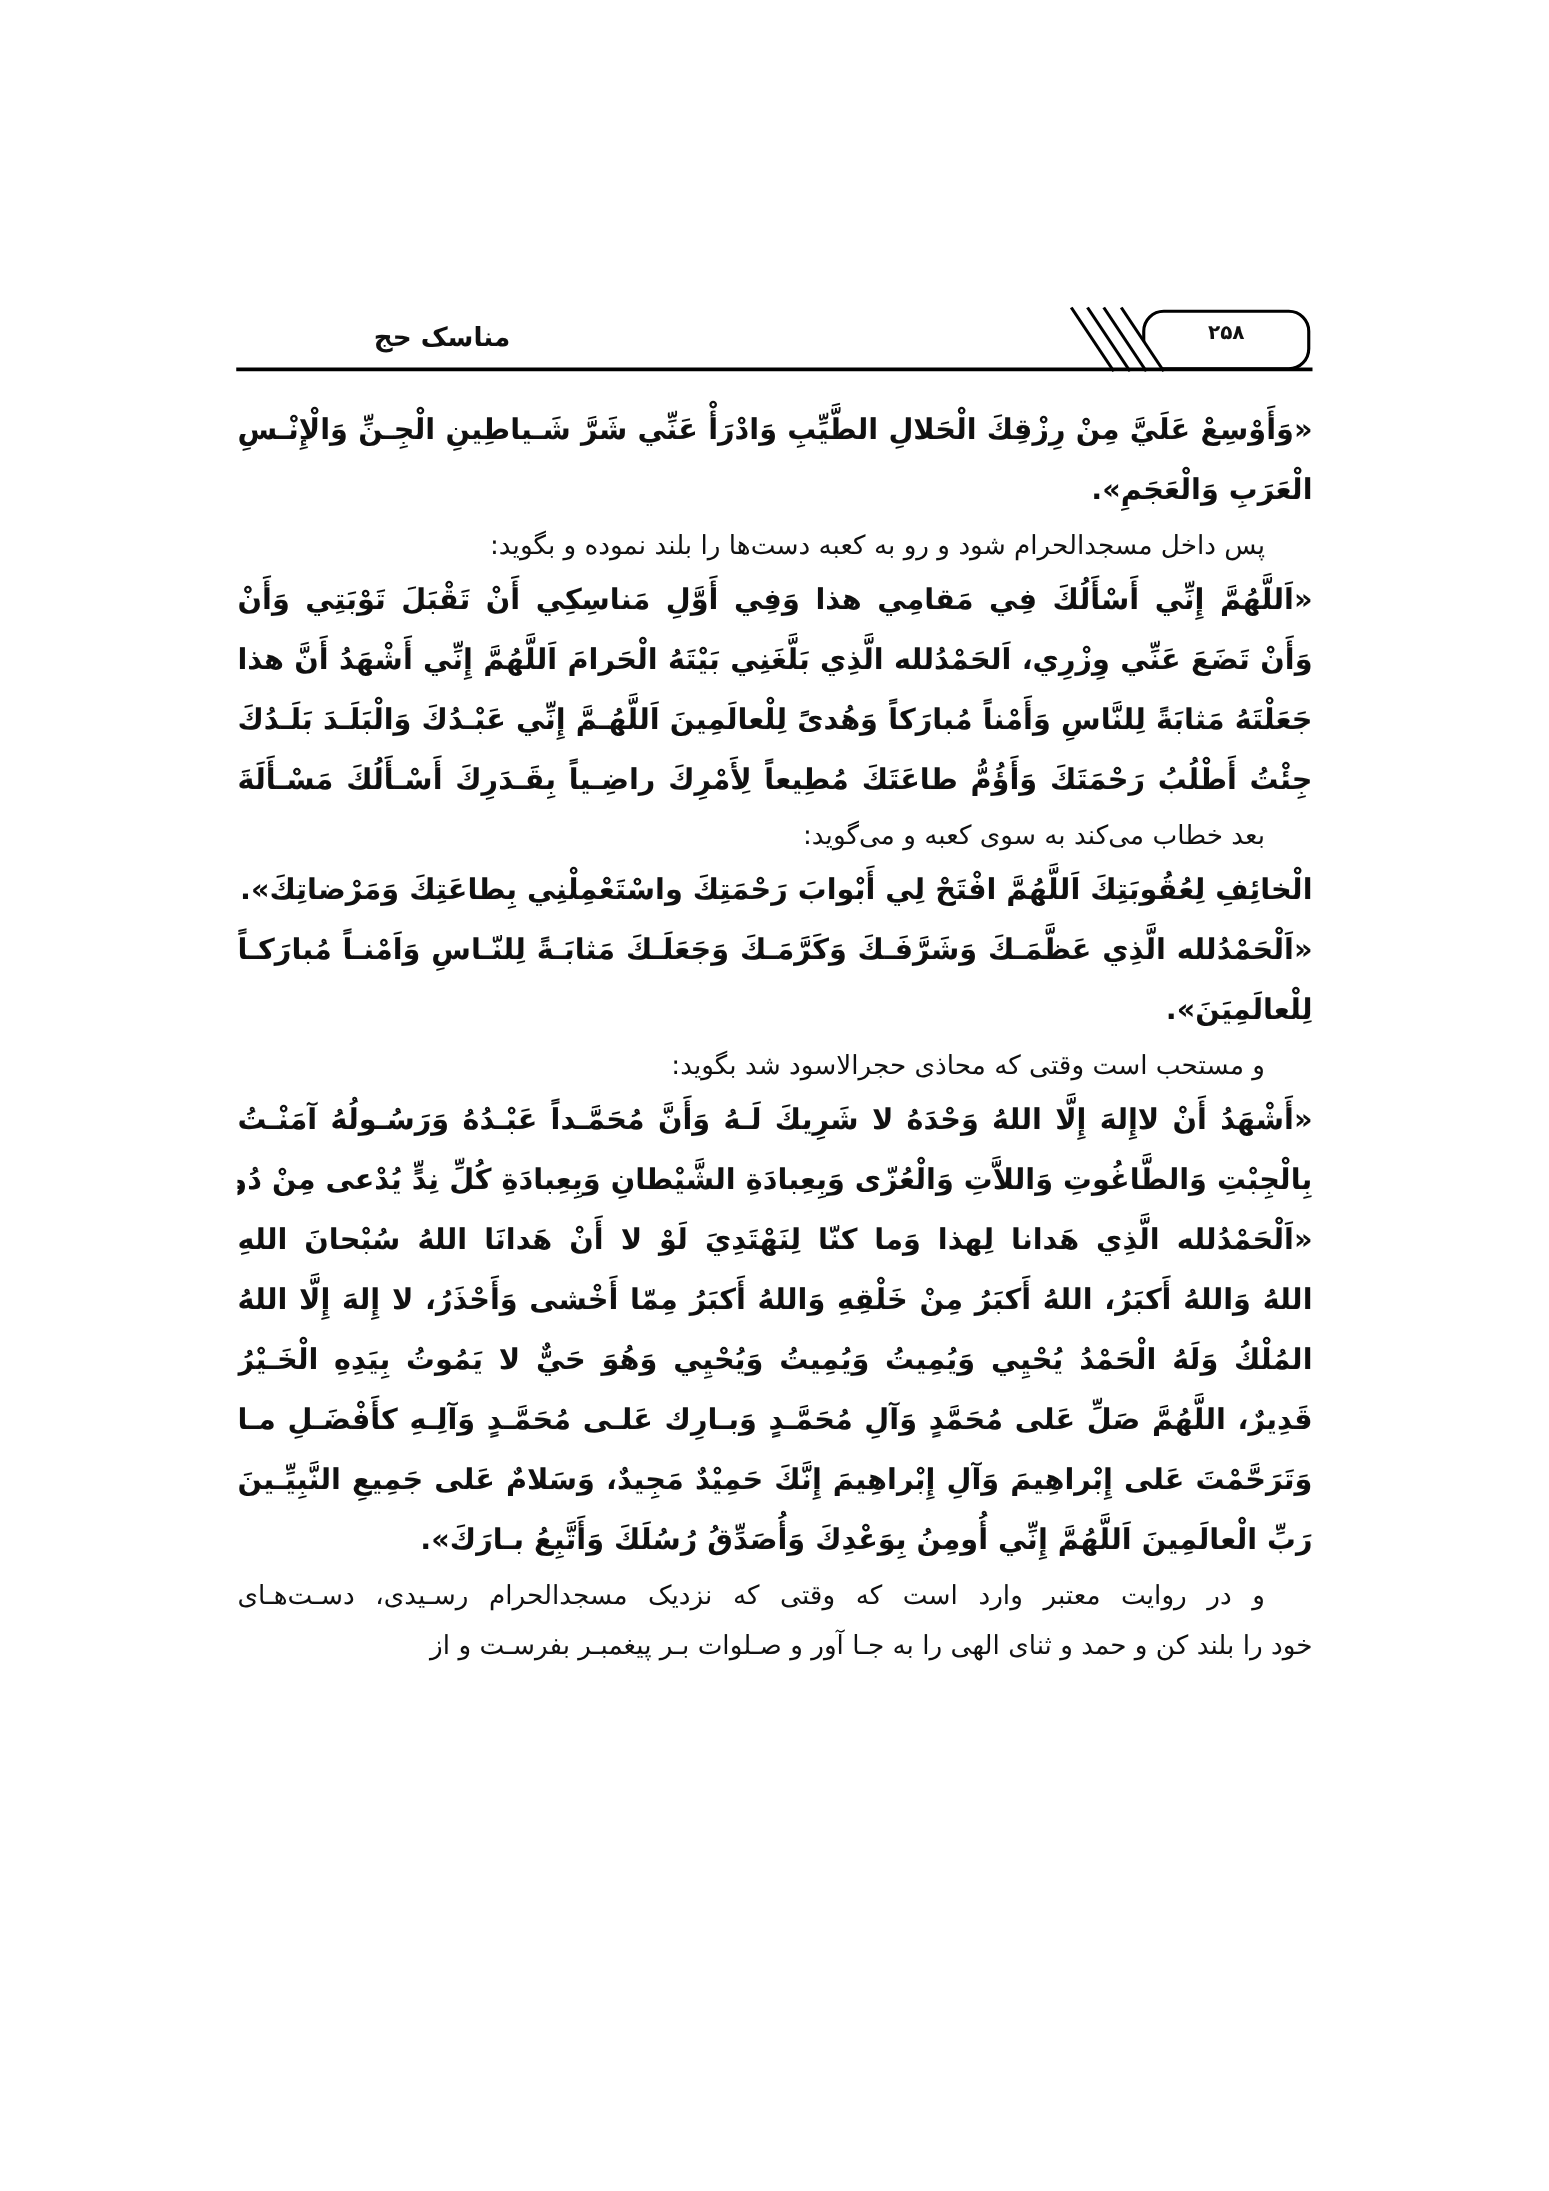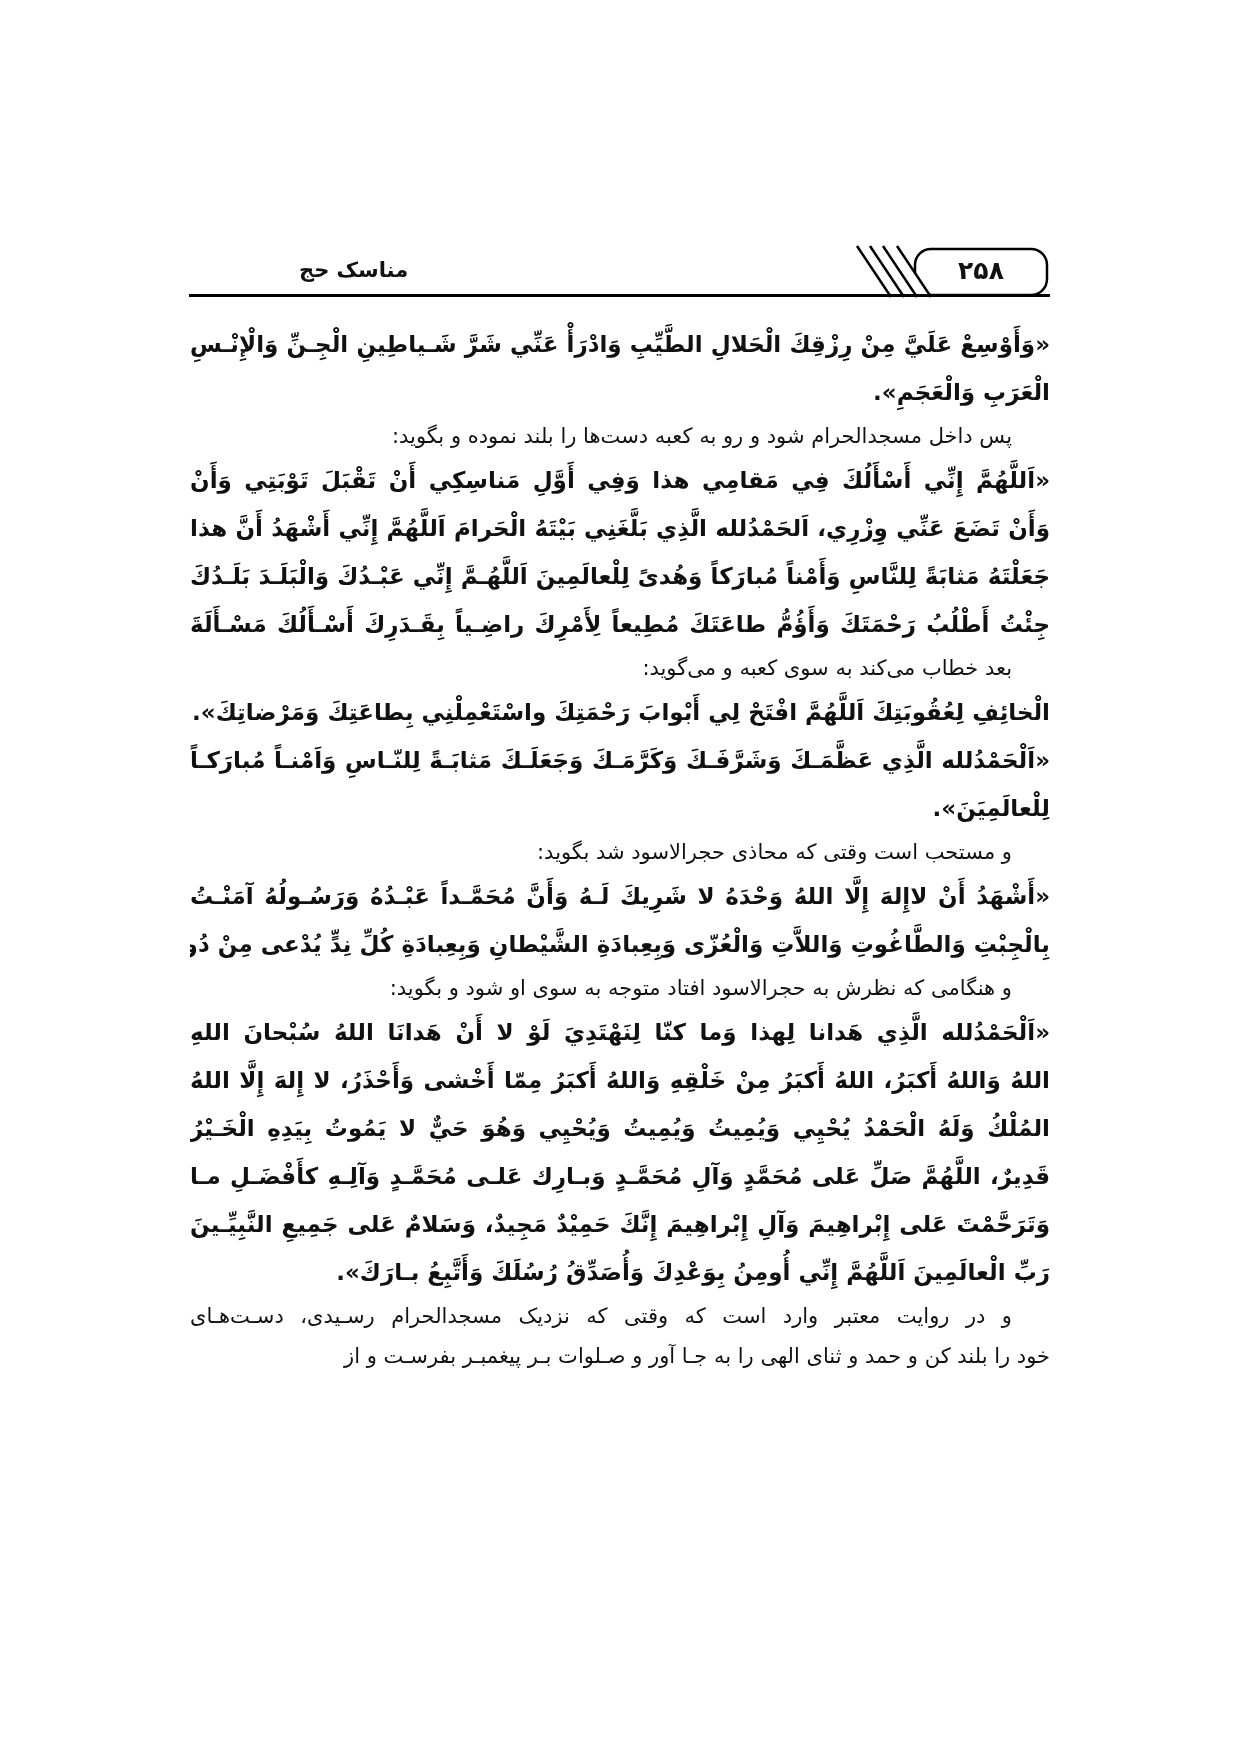--- a/index.html
+++ b/index.html
@@ -42,21 +42,21 @@
     top: 245px;
     width: 210px;
     height: 53px;
   }
   .page-number {
     position: absolute;
     left: 915px;
     top: 256px;
     width: 132px;
     text-align: center;
-    font-size: 25px;
+    font-size: 16px;
     font-weight: 700;
     letter-spacing: 2px;
   }
   
   .text-block {
     position: absolute;
     left: 190px;
     top: 320px;
     width: 860px;
     direction: rtl;
@@ -118,21 +118,20 @@
     <div class="ln ar jst">وَأَنْ تَضَعَ عَنِّي وِزْرِي، اَلحَمْدُلله الَّذِي بَلَّغَنِي بَيْتَهُ الْحَرامَ اَللَّهُمَّ إِنِّي أَشْهَدُ أَنَّ هذا بَيْتُكَ الْحَرامُ الَّـذِي</div>
     <div class="ln ar jst">جَعَلْتَهُ مَثابَةً لِلنَّاسِ وَأَمْناً مُبارَكاً وَهُدىً لِلْعالَمِينَ اَللَّهُـمَّ إِنِّي عَبْـدُكَ وَالْبَلَـدَ بَلَـدُكَ وَالْبَيْـتَ بَيْتُـكَ</div>
     <div class="ln ar jst">جِئْتُ أَطْلُبُ رَحْمَتَكَ وَأَؤُمُّ طاعَتَكَ مُطِيعاً لِأَمْرِكَ راضِـياً بِقَـدَرِكَ أَسْـأَلُكَ مَسْـأَلَةَ الْفَقِـيرِ إِلَيْـكَ</div>
     <div class="ln fa endline ind">بعد خطاب می‌کند به سوی کعبه و می‌گوید:</div>
     <div class="ln ar endline">الْخائِفِ لِعُقُوبَتِكَ اَللَّهُمَّ افْتَحْ لِي أَبْوابَ رَحْمَتِكَ واسْتَعْمِلْنِي بِطاعَتِكَ وَمَرْضاتِكَ».</div>
     <div class="ln ar jst">«اَلْحَمْدُلله الَّذِي عَظَّمَـكَ وَشَرَّفَـكَ وَكَرَّمَـكَ وَجَعَلَـكَ مَثابَـةً لِلنّـاسِ وَاَمْنـاً مُبارَكـاً وَهُـدىً</div>
     <div class="ln ar endline">لِلْعالَمِيَنَ».</div>
     <div class="ln fa endline ind">و مستحب است وقتی که محاذی حجرالاسود شد بگوید:</div>
     <div class="ln ar jst">«أَشْهَدُ أَنْ لاإِلهَ إِلَّا اللهُ وَحْدَهُ لا شَرِيكَ لَـهُ وَأَنَّ مُحَمَّـداً عَبْـدُهُ وَرَسُـولُهُ آمَنْـتُ بِـاللهِ وَكَفَـرْتُ</div>
     <div class="ln ar endline">بِالْجِبْتِ وَالطَّاغُوتِ وَاللاَّتِ وَالْعُزّى وَبِعِبادَةِ الشَّيْطانِ وَبِعِبادَةِ كُلِّ نِدٍّ يُدْعى مِنْ دُونِ اللهِ».</div>
-    <div class="ln fa endline ind">و هنگامی که نظرش به حجرالاسود افتاد متوجه به سوی او شود و بگوید:</div>
     <div class="ln ar jst">«اَلْحَمْدُلله الَّذِي هَدانا لِهذا وَما كنّا لِنَهْتَدِيَ لَوْ لا أَنْ هَدانَا اللهُ سُبْحانَ اللهِ وَالْحَمْدُ لله وَلا إِلـهَ إِلَّا</div>
     <div class="ln ar jst">اللهُ وَاللهُ أَكبَرُ، اللهُ أَكبَرُ مِنْ خَلْقِهِ وَاللهُ أَكبَرُ مِمّا أَخْشى وَأَحْذَرُ، لا إِلهَ إِلَّا اللهُ وَحْدَهُ لا شَرِيكَ لَهُ، لَـهُ</div>
     <div class="ln ar jst">المُلْكُ وَلَهُ الْحَمْدُ يُحْيِي وَيُمِيتُ وَيُمِيتُ وَيُحْيِي وَهُوَ حَيٌّ لا يَمُوتُ بِيَدِهِ الْخَـيْرُ وَهُـوَ عَلـى كـلِّ شَيءٍ</div>
     <div class="ln ar jst">قَدِيرٌ، اللَّهُمَّ صَلِّ عَلى مُحَمَّدٍ وَآلِ مُحَمَّـدٍ وَبـارِك عَلـى مُحَمَّـدٍ وَآلِـهِ كأَفْضَـلِ مـا صَـلَّيْتَ وَبارَكـتَ</div>
     <div class="ln ar jst">وَتَرَحَّمْتَ عَلى إِبْراهِيمَ وَآلِ إِبْراهِيمَ إِنَّكَ حَمِيْدٌ مَجِيدٌ، وَسَلامٌ عَلى جَمِيعِ النَّبِيِّـينَ وَالْمُرْسَـلِينَ وَالْحَمْـدُلله</div>
     <div class="ln ar endline">رَبِّ الْعالَمِينَ اَللَّهُمَّ إِنِّي أُومِنُ بِوَعْدِكَ وَأُصَدِّقُ رُسُلَكَ وَأَتَّبِعُ بـارَكَ».</div>
     <div class="ln fa jst ind">و در روایت معتبر وارد است که وقتی که نزدیک مسجدالحرام رسـیدی، دسـت‌هـای</div>
     <div class="ln fa endline">خود را بلند کن و حمد و ثنای الهی را به جـا آور و صـلوات بـر پیغمبـر بفرسـت و از</div>
   </div>
 

